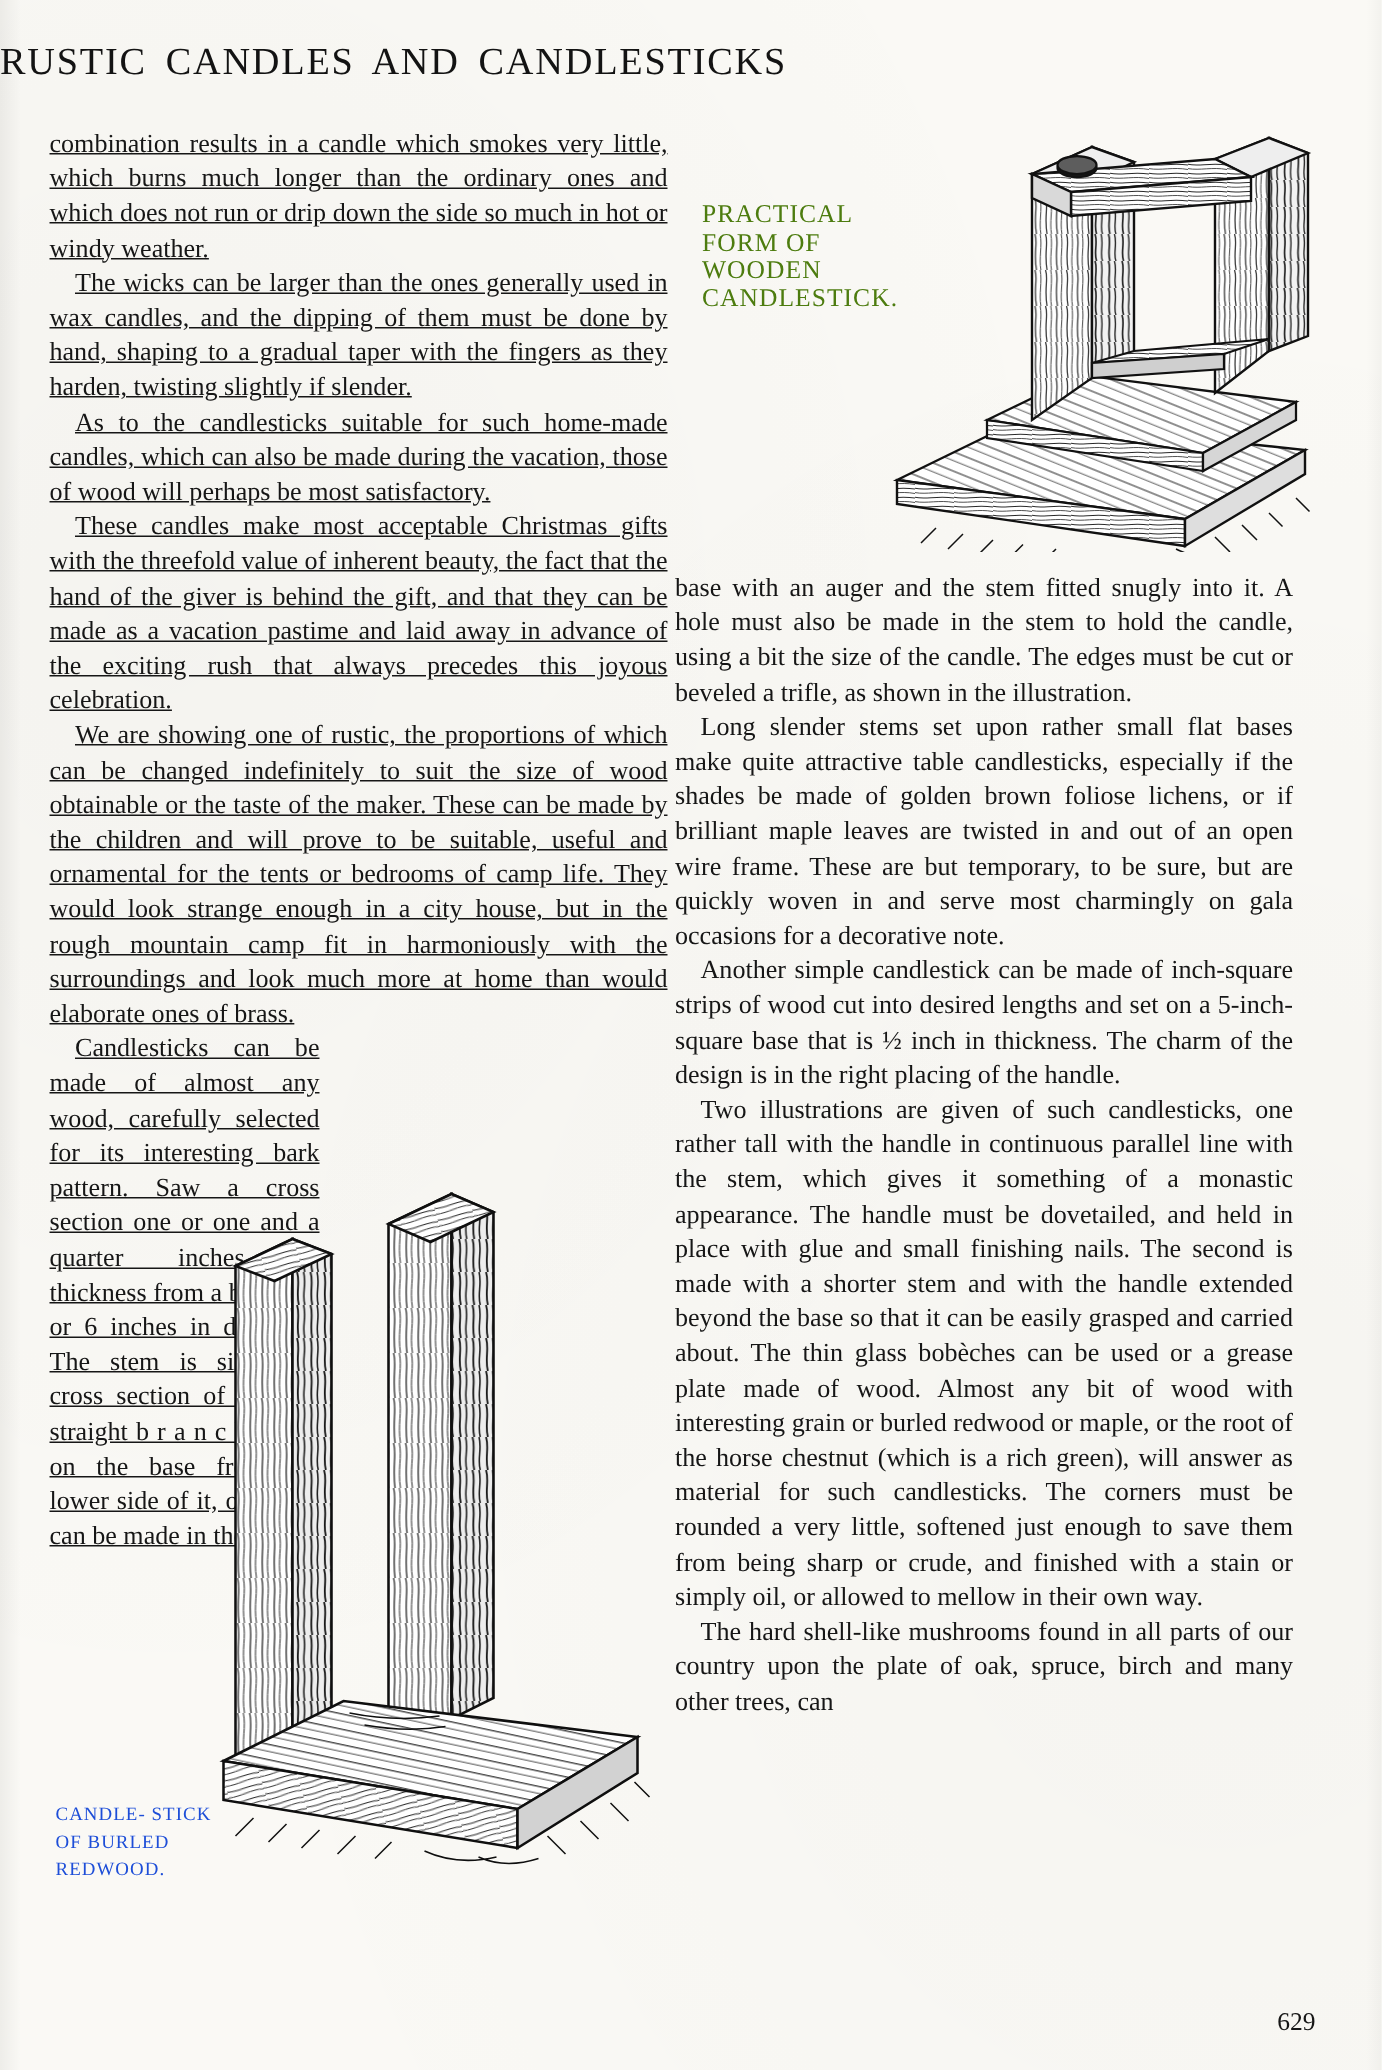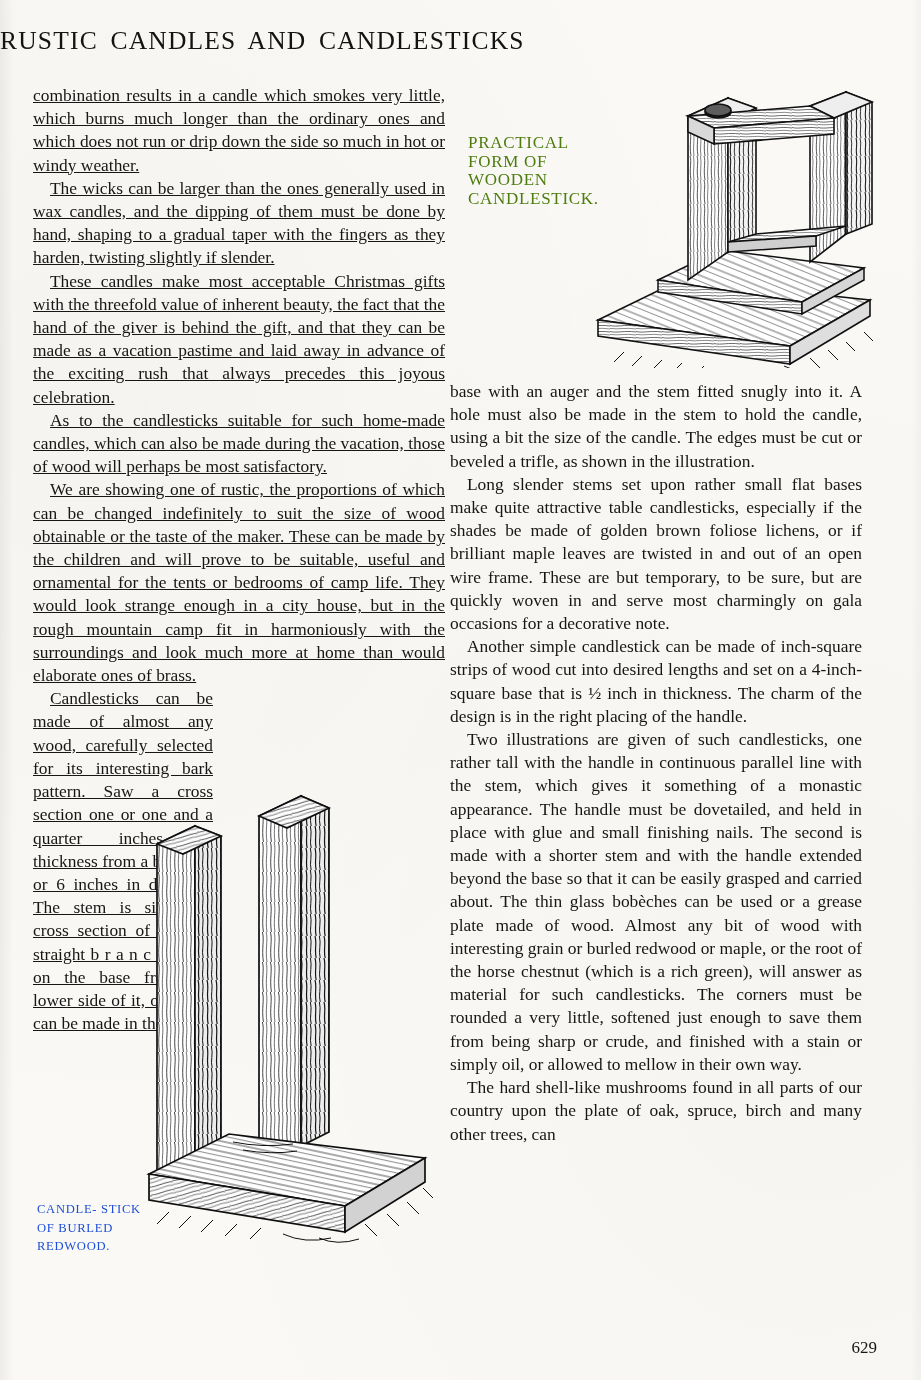--- a/index.html
+++ b/index.html
@@ -210,22 +210,22 @@
           <path d="M200 282 q16 8 34 4 M146 286 q18 7 38 2"></path>
         </g>
       </svg>
     </div>
   </div>
 
   <div class="col col-left">
 
     <p class="noindent">combination results in a candle which smokes very little, which burns much longer than the ordinary ones and which does not run or drip down the side so much in hot or windy weather.</p>
     <p>The wicks can be larger than the ones generally used in wax candles, and the dipping of them must be done by hand, shaping to a gradual taper with the fingers as they harden, twisting slightly if slender.</p>
+    <p>As to the candlesticks suitable for such home-made candles, which can also be made during the vacation, those of wood will perhaps be most satisfactory.</p>
     <p>These candles make most acceptable Christmas gifts with the threefold value of inherent beauty, the fact that the hand of the giver is behind the gift, and that they can be made as a vacation pastime and laid away in advance of the exciting rush that always precedes this joyous celebration.</p>
-    <p>As to the candlesticks suitable for such home-made candles, which can also be made during the vacation, those of wood will perhaps be most satisfactory.</p>
     <p>We are showing one of rustic, the proportions of which can be changed indefinitely to suit the size of wood obtainable or the taste of the maker. These can be made by the children and will prove to be suitable, useful and ornamental for the tents or bedrooms of camp life. They would look strange enough in a city house, but in the rough mountain camp fit in harmoniously with the surroundings and look much more at home than would elaborate ones of brass.</p>
     <div class="shape-for-left-fig"></div>
     <p>Candlesticks can be made of almost any wood, carefully selected for its interesting bark pattern. Saw a cross section one or one and a quarter inches in thickness from a branch 5 or 6 inches in diameter. The stem is simply a cross section of a small straight b r a n c h nailed on the base from the lower side of it, or a hole can be made in the</p>
   </div>
 
   <div class="fig-bottom">
     <div class="fig-bottom-art">
       <svg viewBox="0 0 312 500" width="312" height="500" xmlns="http://www.w3.org/2000/svg">
         <defs>
           <pattern id="burlV" width="8" height="30" patternUnits="userSpaceOnUse">
@@ -275,19 +275,19 @@
           <path d="M100 360 q30 6 60 2 M110 368 q28 5 54 1"></path>
         </g>
       </svg>
     </div>
     <div class="fig-bottom-caption">CANDLE- STICK OF BURLED REDWOOD.</div>
   </div>
 
   <div class="col col-right">
     <p class="noindent">base with an auger and the stem fitted snugly into it. A hole must also be made in the stem to hold the candle, using a bit the size of the candle. The edges must be cut or beveled a trifle, as shown in the illustration.</p>
     <p>Long slender stems set upon rather small flat bases make quite attractive table candlesticks, especially if the shades be made of golden brown foliose lichens, or if brilliant maple leaves are twisted in and out of an open wire frame. These are but temporary, to be sure, but are quickly woven in and serve most charmingly on gala occasions for a decorative note.</p>
-    <p>Another simple candlestick can be made of inch-square strips of wood cut into desired lengths and set on a 4-inch-square base that is ½ inch in thickness. The charm of the design is in the right placing of the handle.</p>
+    <p>Another simple candlestick can be made of inch-square strips of wood cut into desired lengths and set on a 5-inch-square base that is ½ inch in thickness. The charm of the design is in the right placing of the handle.</p>
     <p>Two illustrations are given of such candlesticks, one rather tall with the handle in continuous parallel line with the stem, which gives it something of a monastic appearance. The handle must be dovetailed, and held in place with glue and small finishing nails. The second is made with a shorter stem and with the handle extended beyond the base so that it can be easily grasped and carried about. The thin glass bobèches can be used or a grease plate made of wood. Almost any bit of wood with interesting grain or burled redwood or maple, or the root of the horse chestnut (which is a rich green), will answer as material for such candlesticks. The corners must be rounded a very little, softened just enough to save them from being sharp or crude, and finished with a stain or simply oil, or allowed to mellow in their own way.</p>
     <p>The hard shell-like mushrooms found in all parts of our country upon the plate of oak, spruce, birch and many other trees, can</p>
   </div>
 
   <div class="page-number">629</div>
 </div>
 
 </body></html>

